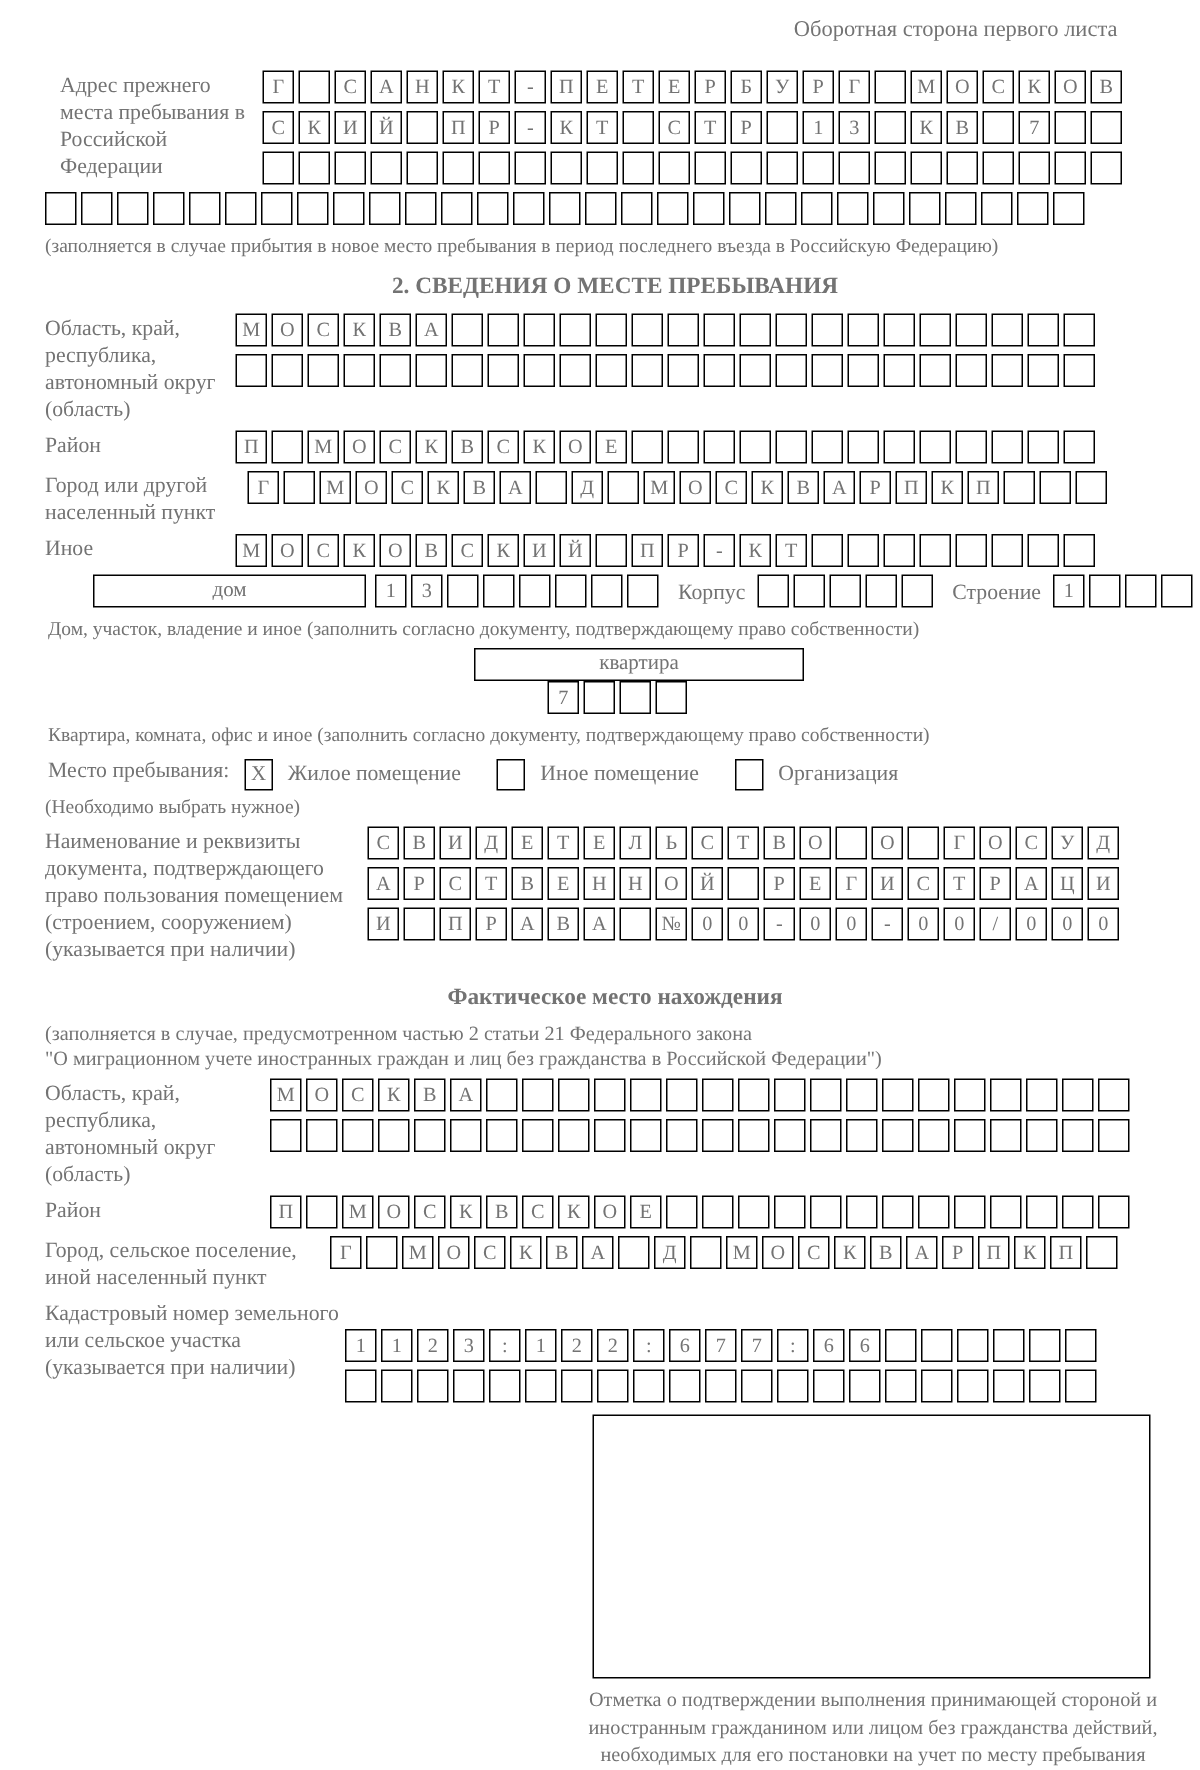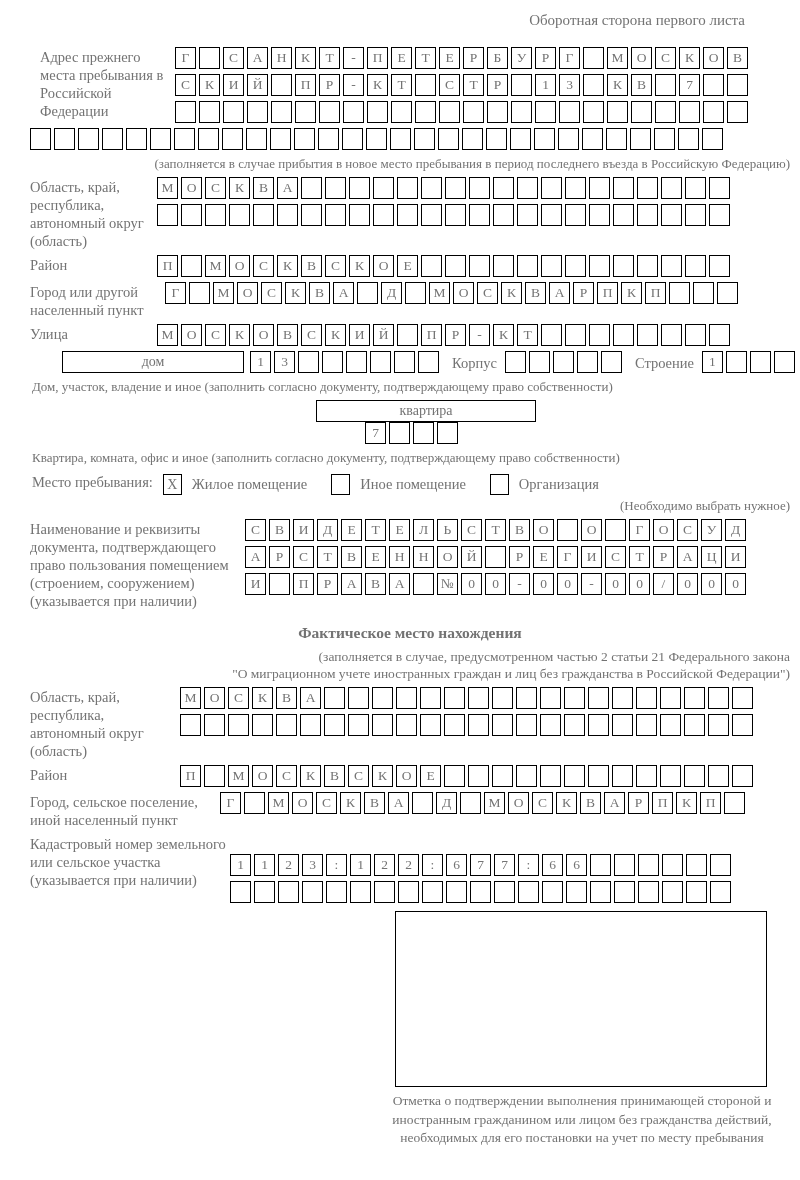--- a/index.html
+++ b/index.html
@@ -12,21 +12,21 @@
   .frow{display:flex;align-items:flex-start;margin-bottom:5px;}
   .lbl{font-size:14.5px;line-height:18px;flex-shrink:0;padding-top:1px;}
   .cellrows{display:flex;flex-direction:column;gap:5px;}
   .cellrow{display:flex;flex-wrap:nowrap;}
   .cell{
     width:19px;height:20px;border:1.5px solid #000;margin-right:3px;
     display:inline-flex;align-items:center;justify-content:center;
     font-size:13.5px;flex-shrink:0;background:#fff;
   }
   .caption{font-size:13px;line-height:17px;margin-bottom:5px;}
-  .center{text-align:right;}
+  .center{text-align:left;}
   .sec-title{text-align:center;font-weight:bold;font-size:15.5px;margin:10px 0 9px;}
   .boxfield{
     border:1.5px solid #000;height:20px;display:inline-flex;align-items:center;
     justify-content:center;font-size:14px;flex-shrink:0;background:#fff;
   }
   .inline-lbl{font-size:14.5px;margin:0 8px 0 10px;white-space:nowrap;padding-top:2px;}
   .stay-row{display:flex;align-items:flex-start;margin:8px 0 2px 2px;}
   .stay-lbl{font-size:14.5px;white-space:nowrap;}
   .chk{
     width:17px;height:19px;border:1.5px solid #000;margin:0 10px;
@@ -154,20 +154,21 @@
       <span class="cell"></span>
       <span class="cell"></span>
       <span class="cell"></span>
       <span class="cell"></span>
       <span class="cell"></span>
       <span class="cell"></span>
       <span class="cell"></span>
     </div>
   <div class="caption center">(заполняется в случае прибытия в новое место пребывания в период последнего въезда в Российскую Федерацию)</div>
 
+  <div class="sec-title">2. СВЕДЕНИЯ О МЕСТЕ ПРЕБЫВАНИЯ</div>
 
   <div class="frow">
     <div class="lbl" style="width:127px;">Область, край, республика, автономный округ (область)</div>
     <div class="cellrows">
       <div class="cellrow">
           <span class="cell">М</span>
           <span class="cell">О</span>
           <span class="cell">С</span>
           <span class="cell">К</span>
           <span class="cell">В</span>
@@ -274,21 +275,21 @@
         <span class="cell">П</span>
         <span class="cell">К</span>
         <span class="cell">П</span>
         <span class="cell"></span>
         <span class="cell"></span>
         <span class="cell"></span>
       </div>
   </div>
 
   <div class="frow">
-    <div class="lbl" style="width:127px;">Улица</div>
+    <div class="lbl" style="width:127px;">Иное</div>
     <div class="cellrow">
         <span class="cell">М</span>
         <span class="cell">О</span>
         <span class="cell">С</span>
         <span class="cell">К</span>
         <span class="cell">О</span>
         <span class="cell">В</span>
         <span class="cell">С</span>
         <span class="cell">К</span>
         <span class="cell">И</span>

